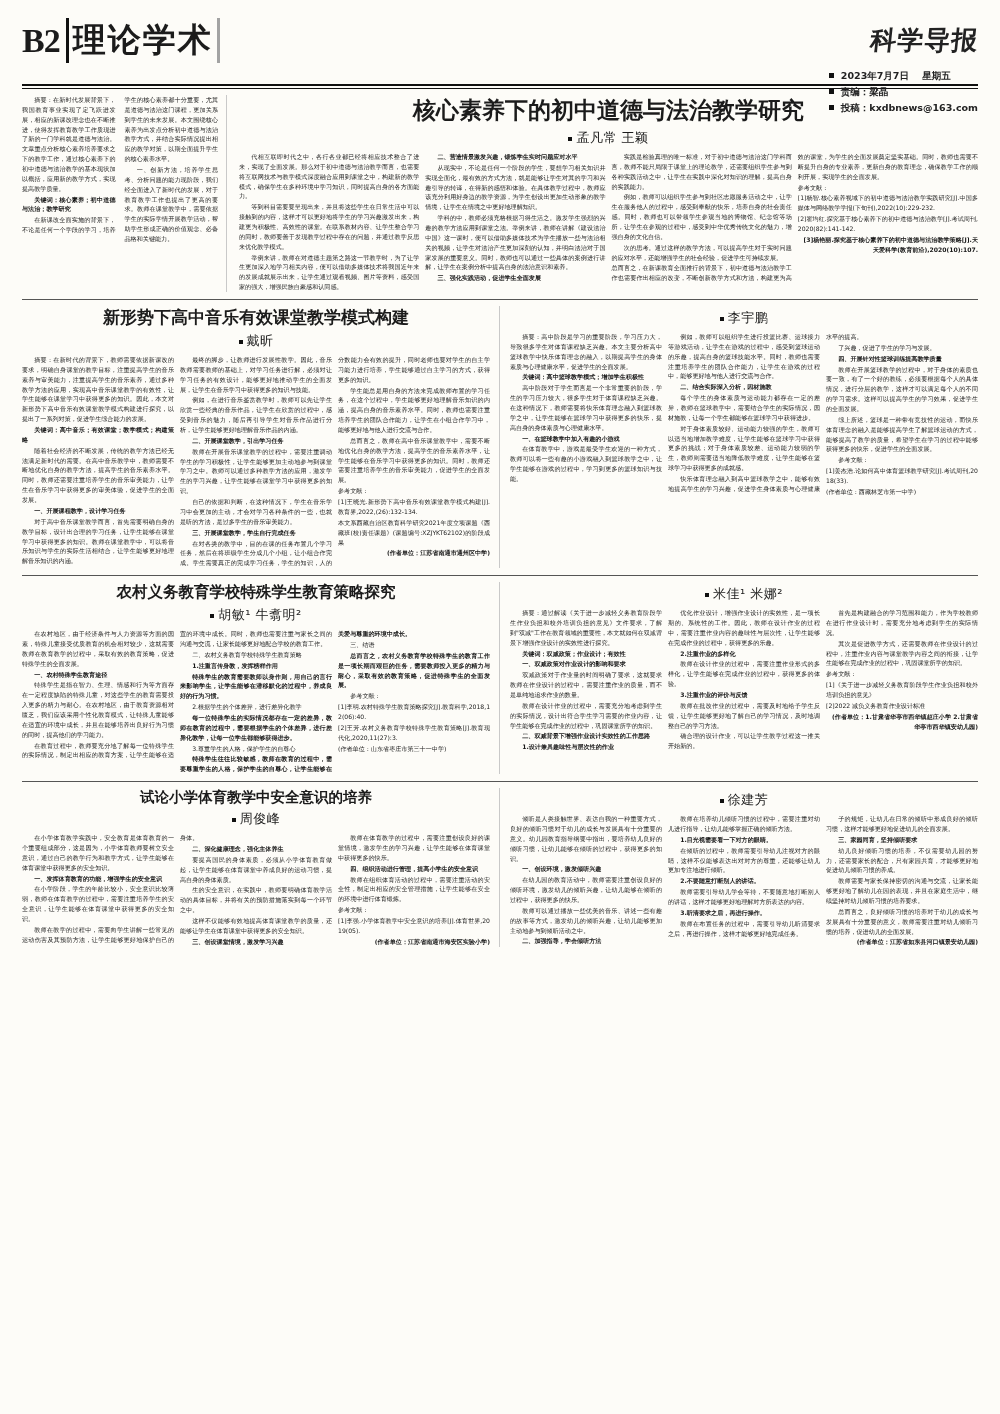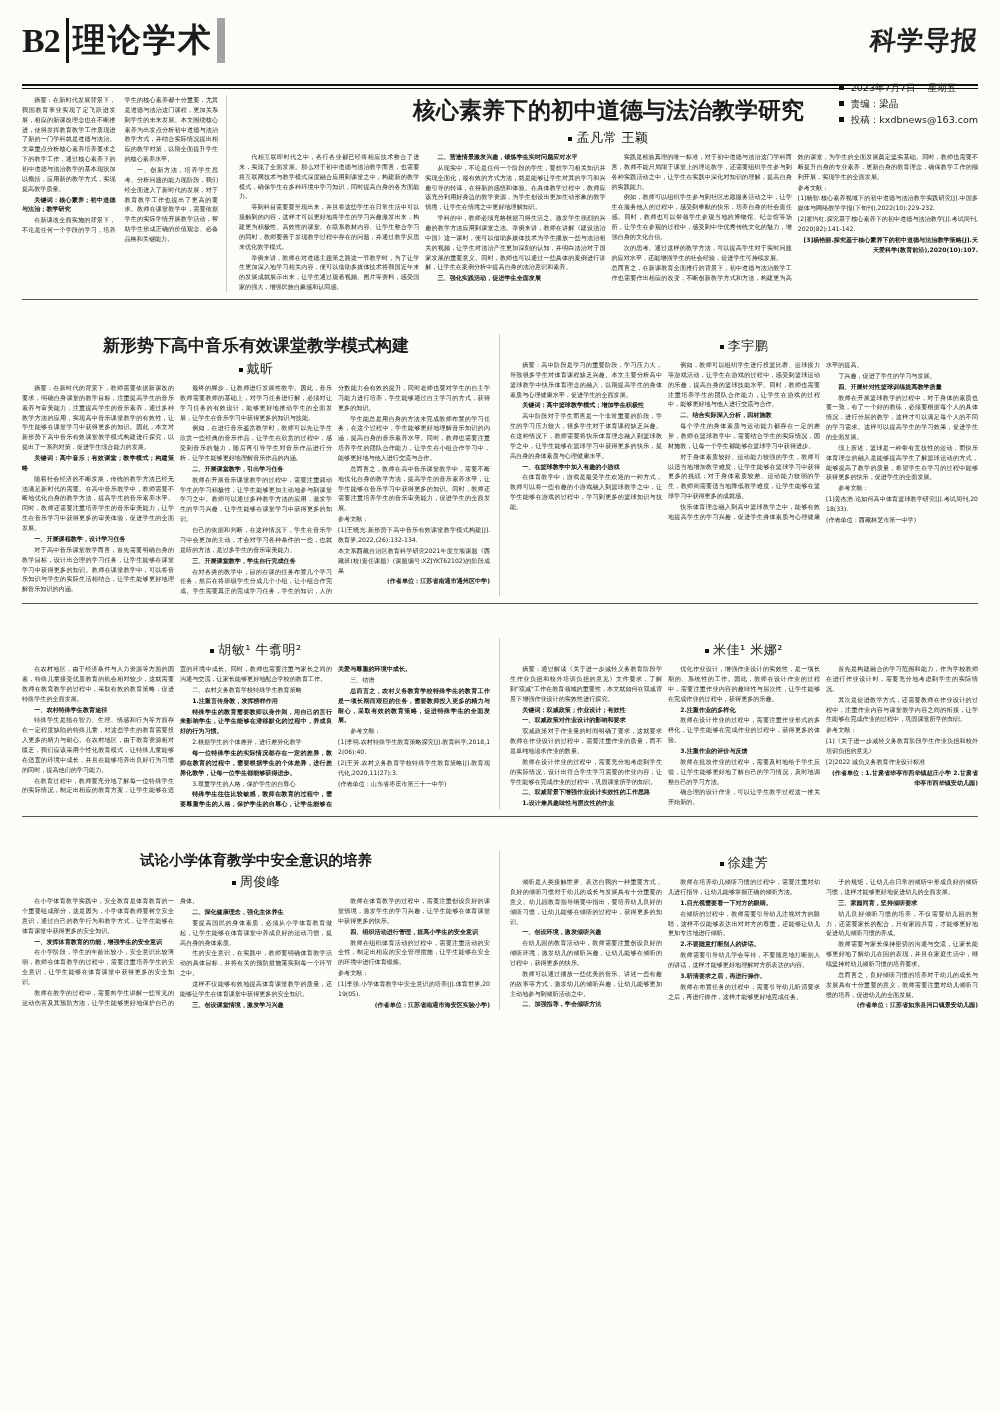--- a/index.html
+++ b/index.html
@@ -12,25 +12,25 @@
     position: relative;
     overflow: hidden;
   }
   .page { position: absolute; inset: 0; padding: 18px 22px 2px 22px; }
 
   
   .masthead { display: flex; align-items: flex-start; justify-content: space-between; height: 62px; }
   .mh-left { display: flex; align-items: center; gap: 6px; }
   .pagenum { font-size: 34px; font-weight: bold; letter-spacing: -1px; font-family: "Liberation Serif", serif; }
   .sectitle { font-family: "DejaVu Serif","Liberation Serif", serif; font-size: 33px; font-weight: bold; letter-spacing: 2px;
-              border-left: 3px solid #111; border-right: 8px solid #a3a3a3; padding: 0 4px; }
+              border-left: 3px solid #111; border-right: 3px solid #a3a3a3; padding: 0 4px; }
   .mh-right { text-align: left; font-size: 9.5px; line-height: 1.7; color: #222; }
   .paper-logo { font-family: "DejaVu Serif","Liberation Serif", serif; font-size: 26px; font-weight: bold;
                 letter-spacing: 1px; text-align: right; transform: skewX(-6deg); }
-  .mh-meta { margin-top: 18px; }
+  .mh-meta { margin-top: 6px; font-weight: bold; }
   .mh-meta div { white-space: nowrap; }
   .sq { display: inline-block; width: 5px; height: 5px; background: #111; margin-right: 4px; vertical-align: 1px; }
 
   .rule { border: 0; border-top: 2.2px solid #111; margin: 4px 0 0 0; }
   .rule-thin { border: 0; border-top: 1px solid #111; margin: 2px 0 6px 0; }
   .hr-sec { border: 0; border-top: 1px solid #555; margin: 7px 0 6px 0; }
 
   
   .headline { text-align: center; font-family: "DejaVu Serif","Liberation Serif", serif; font-weight: bold; }
   .byline { text-align: center; font-size: 13px; margin: 3px 0 5px 0; letter-spacing: .5px; }
@@ -47,21 +47,21 @@
   .top-left { width: 205px; border-right: 1px solid #c9c9c9; padding-right: 8px; }
   .top-right { flex: 1; }
 
   .h1 { font-size: 23px; }
   .h2 { font-size: 17px; }
   .h3 { font-size: 15.5px; }
   .h4 { font-size: 14.5px; }
   .three { columns: 3; }
   .four { columns: 4; }
   .halves { display: flex; gap: 10px; }
-  .half { flex: 1; margin-top: 28px; }
+  .half { flex: 1; }
   .half.left { border-right: 1px solid #c9c9c9; padding-right: 9px; }
 </style>
 </head>
 <body>
 
 <div class="page">
 
   <div class="masthead">
     <div class="mh-left">
       <div class="pagenum">B2</div>
@@ -182,20 +182,21 @@
         <p class="sig"></p>
       </div>
     </div>
   </div>
 
   <hr class="hr-sec">
 
   <div class="halves">
 
     <div class="half left">
+      <div class="headline h3">农村义务教育学校特殊学生教育策略探究</div>
       <div class="byline">
         <span class="sq"></span><span>胡敏¹  牛翥明²</span>
       </div>
       <div class="art-text three">
         <p>在农村地区，由于经济条件与人力资源等方面的因素，特殊儿童接受优质教育的机会相对较少，这就需要教师在教育教学的过程中，采取有效的教育策略，促进特殊学生的全面发展。</p>
         <p class="b">一、农村特殊学生教育途径</p>
         <p>特殊学生是指在智力、生理、情感和行为等方面存在一定程度缺陷的特殊儿童，对这些学生的教育需要投入更多的精力与耐心。在农村地区，由于教育资源相对匮乏，我们应该采用个性化教育模式，让特殊儿童能够在适宜的环境中成长，并且在能够培养出良好行为习惯的同时，提高他们的学习能力。</p>
         <p>在教育过程中，教师要充分地了解每一位特殊学生的实际情况，制定出相应的教育方案，让学生能够在适宜的环境中成长。同时，教师也需要注重与家长之间的沟通与交流，让家长能够更好地配合学校的教育工作。</p>
         <p>二、农村义务教育学校特殊学生教育策略</p>
         <p class="b">1.注重言传身教，发挥榜样作用</p>

